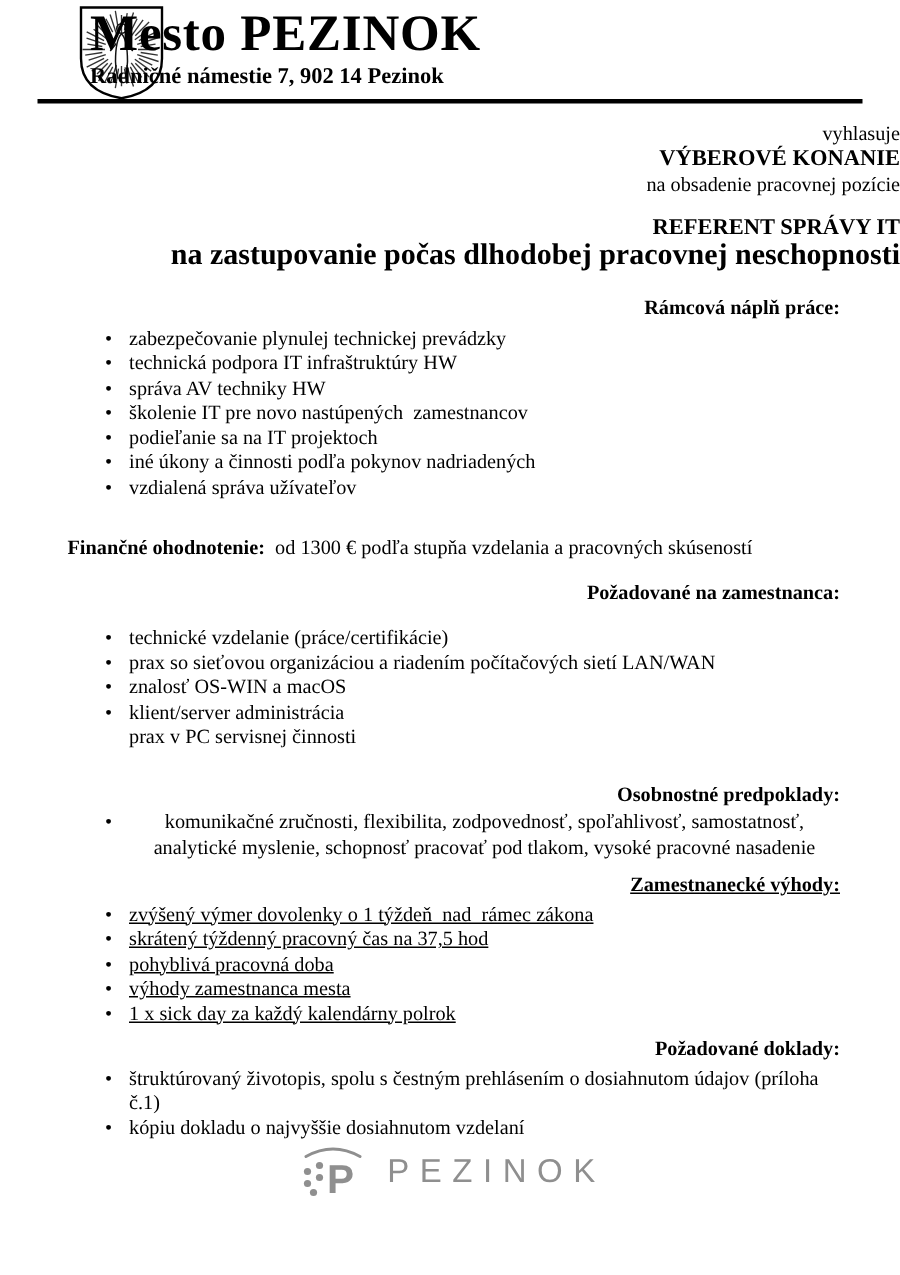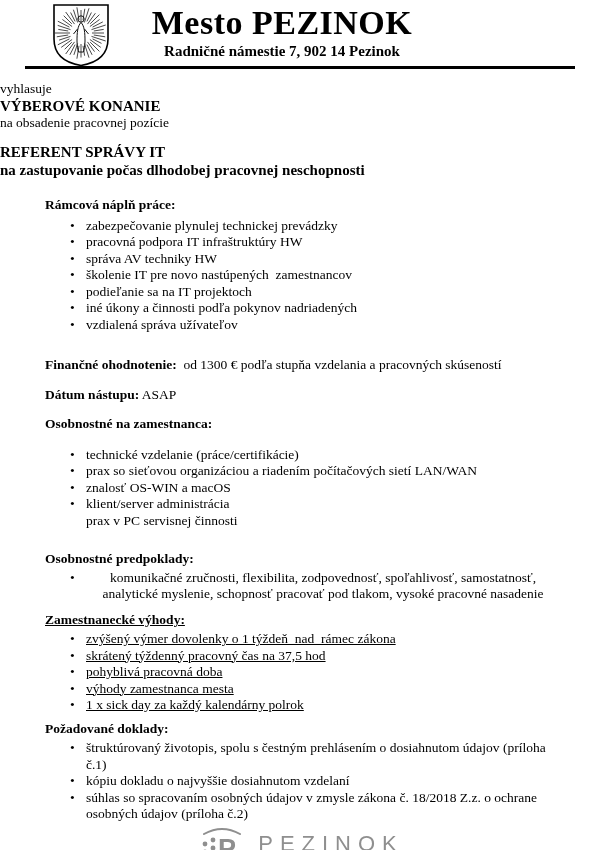--- a/index.html
+++ b/index.html
@@ -10,33 +10,33 @@
     margin: 0 auto;
     background: #ffffff;
     font-family: "Liberation Serif", serif;
     color: #000000;
     overflow: hidden;
   }
   
   .header { position: relative; height: 66px; }
   .coa { position: absolute; left: 48px; top: 3px; }
   .coa line { stroke: #333; stroke-width: 0.9; }
-  .header-text { position: absolute; left: 60px; right: 96px; top: 4px; text-align: center; }
+  .header-text { position: absolute; left: 60px; right: 96px; top: 4px; }
   .org-name { font-size: 34px; font-weight: bold; letter-spacing: 0.5px; line-height: 38px; }
   .address { font-size: 15px; font-weight: bold; margin-top: 1px; }
   .rule { height: 3px; background: #000; margin: 0 25px; }
   
-  .intro { text-align: left; margin-top: 12px; }
+  .intro { text-align: right; margin-top: 12px; }
   .intro-line { font-size: 13.5px; line-height: 16px; }
   .intro-strong { font-size: 15px; font-weight: bold; line-height: 18px; }
   .position-title { font-size: 15px; font-weight: bold; line-height: 18px; margin-top: 12px; }
-  .position-note { font-size: 15px; font-weight: bold; line-height: 18px; }
+  .position-note { font-size: 20px; font-weight: bold; line-height: 18px; }
   
   .content { padding: 0 40px 0 45px; font-size: 13.5px; line-height: 16.5px; }
-  .content h3 { font-size: 13.5px; font-weight: bold; margin: 0; line-height: 16.5px; }
+  .content h3 { font-size: 13.5px; font-weight: bold; margin: 0; line-height: 16.5px; text-align: right; }
   .content ul { list-style: none; margin: 4px 0 0 0; padding: 0 0 0 25px; }
   .content li { position: relative; padding-left: 16px; white-space: pre-wrap; }
   .content li::before { content: "\2022"; position: absolute; left: 0; top: 0; }
   .kv { margin: 0; white-space: pre-wrap; }
   .kv .lbl { font-weight: bold; }
   .continuation { padding-left: 41px; }
   .sec-scope { margin-top: 18px; }
   .kv-salary { margin-top: 24px; }
   .kv-start { margin-top: 13px; }
   .sec-requirements { margin-top: 13px; }
@@ -133,35 +133,34 @@
     <div class="position-title">REFERENT SPRÁVY IT</div>
     <div class="position-note">na zastupovanie počas dlhodobej pracovnej neschopnosti</div>
   </div>
 
   <div class="content">
 
     <section class="sec-scope">
       <h3>Rámcová náplň práce:</h3>
       <ul>
           <li>zabezpečovanie plynulej technickej prevádzky</li>
-          <li>pracovná podpora IT infraštruktúry HW</li>
+          <li>technická podpora IT infraštruktúry HW</li>
           <li>správa AV techniky HW</li>
           <li>školenie IT pre novo nastúpených  zamestnancov</li>
           <li>podieľanie sa na IT projektoch</li>
           <li>iné úkony a činnosti podľa pokynov nadriadených</li>
           <li>vzdialená správa užívateľov</li>
         </ul>
     </section>
 
     <p class="kv kv-salary"><span class="lbl">Finančné ohodnotenie:</span><span>  od 1300 € podľa stupňa vzdelania a pracovných skúseností</span></p>
 
-    <p class="kv kv-start"><span class="lbl">Dátum nástupu:</span><span> ASAP</span></p>
 
     <section class="sec-requirements">
-      <h3>Osobnostné na zamestnanca:</h3>
+      <h3>Požadované na zamestnanca:</h3>
       <ul>
           <li>technické vzdelanie (práce/certifikácie)</li>
           <li>prax so sieťovou organizáciou a riadením počítačových sietí LAN/WAN</li>
           <li>znalosť OS-WIN a macOS</li>
           <li>klient/server administrácia</li>
         </ul>
       <div class="continuation">prax v PC servisnej činnosti</div>
     </section>
 
     <section class="sec-personality">
@@ -180,21 +179,20 @@
           <li>výhody zamestnanca mesta</li>
           <li>1 x sick day za každý kalendárny polrok</li>
         </ul>
     </section>
 
     <section class="sec-documents">
       <h3>Požadované doklady:</h3>
       <ul>
           <li>štruktúrovaný životopis, spolu s čestným prehlásením o dosiahnutom údajov (príloha č.1)</li>
           <li>kópiu dokladu o najvyššie dosiahnutom vzdelaní</li>
-          <li>súhlas so spracovaním osobných údajov v zmysle zákona č. 18/2018 Z.z. o ochrane osobných údajov (príloha č.2)</li>
         </ul>
     </section>
 
   </div>
 
   <div class="footer">
     <span class="footer-inner">
       <svg width="52" height="38" viewBox="0 0 52 38">
         <path d="M8,9 Q26,-1 44,9" fill="none" stroke="#8f8f8f" stroke-width="2" stroke-linecap="round"></path>
         <g fill="#8f8f8f">

